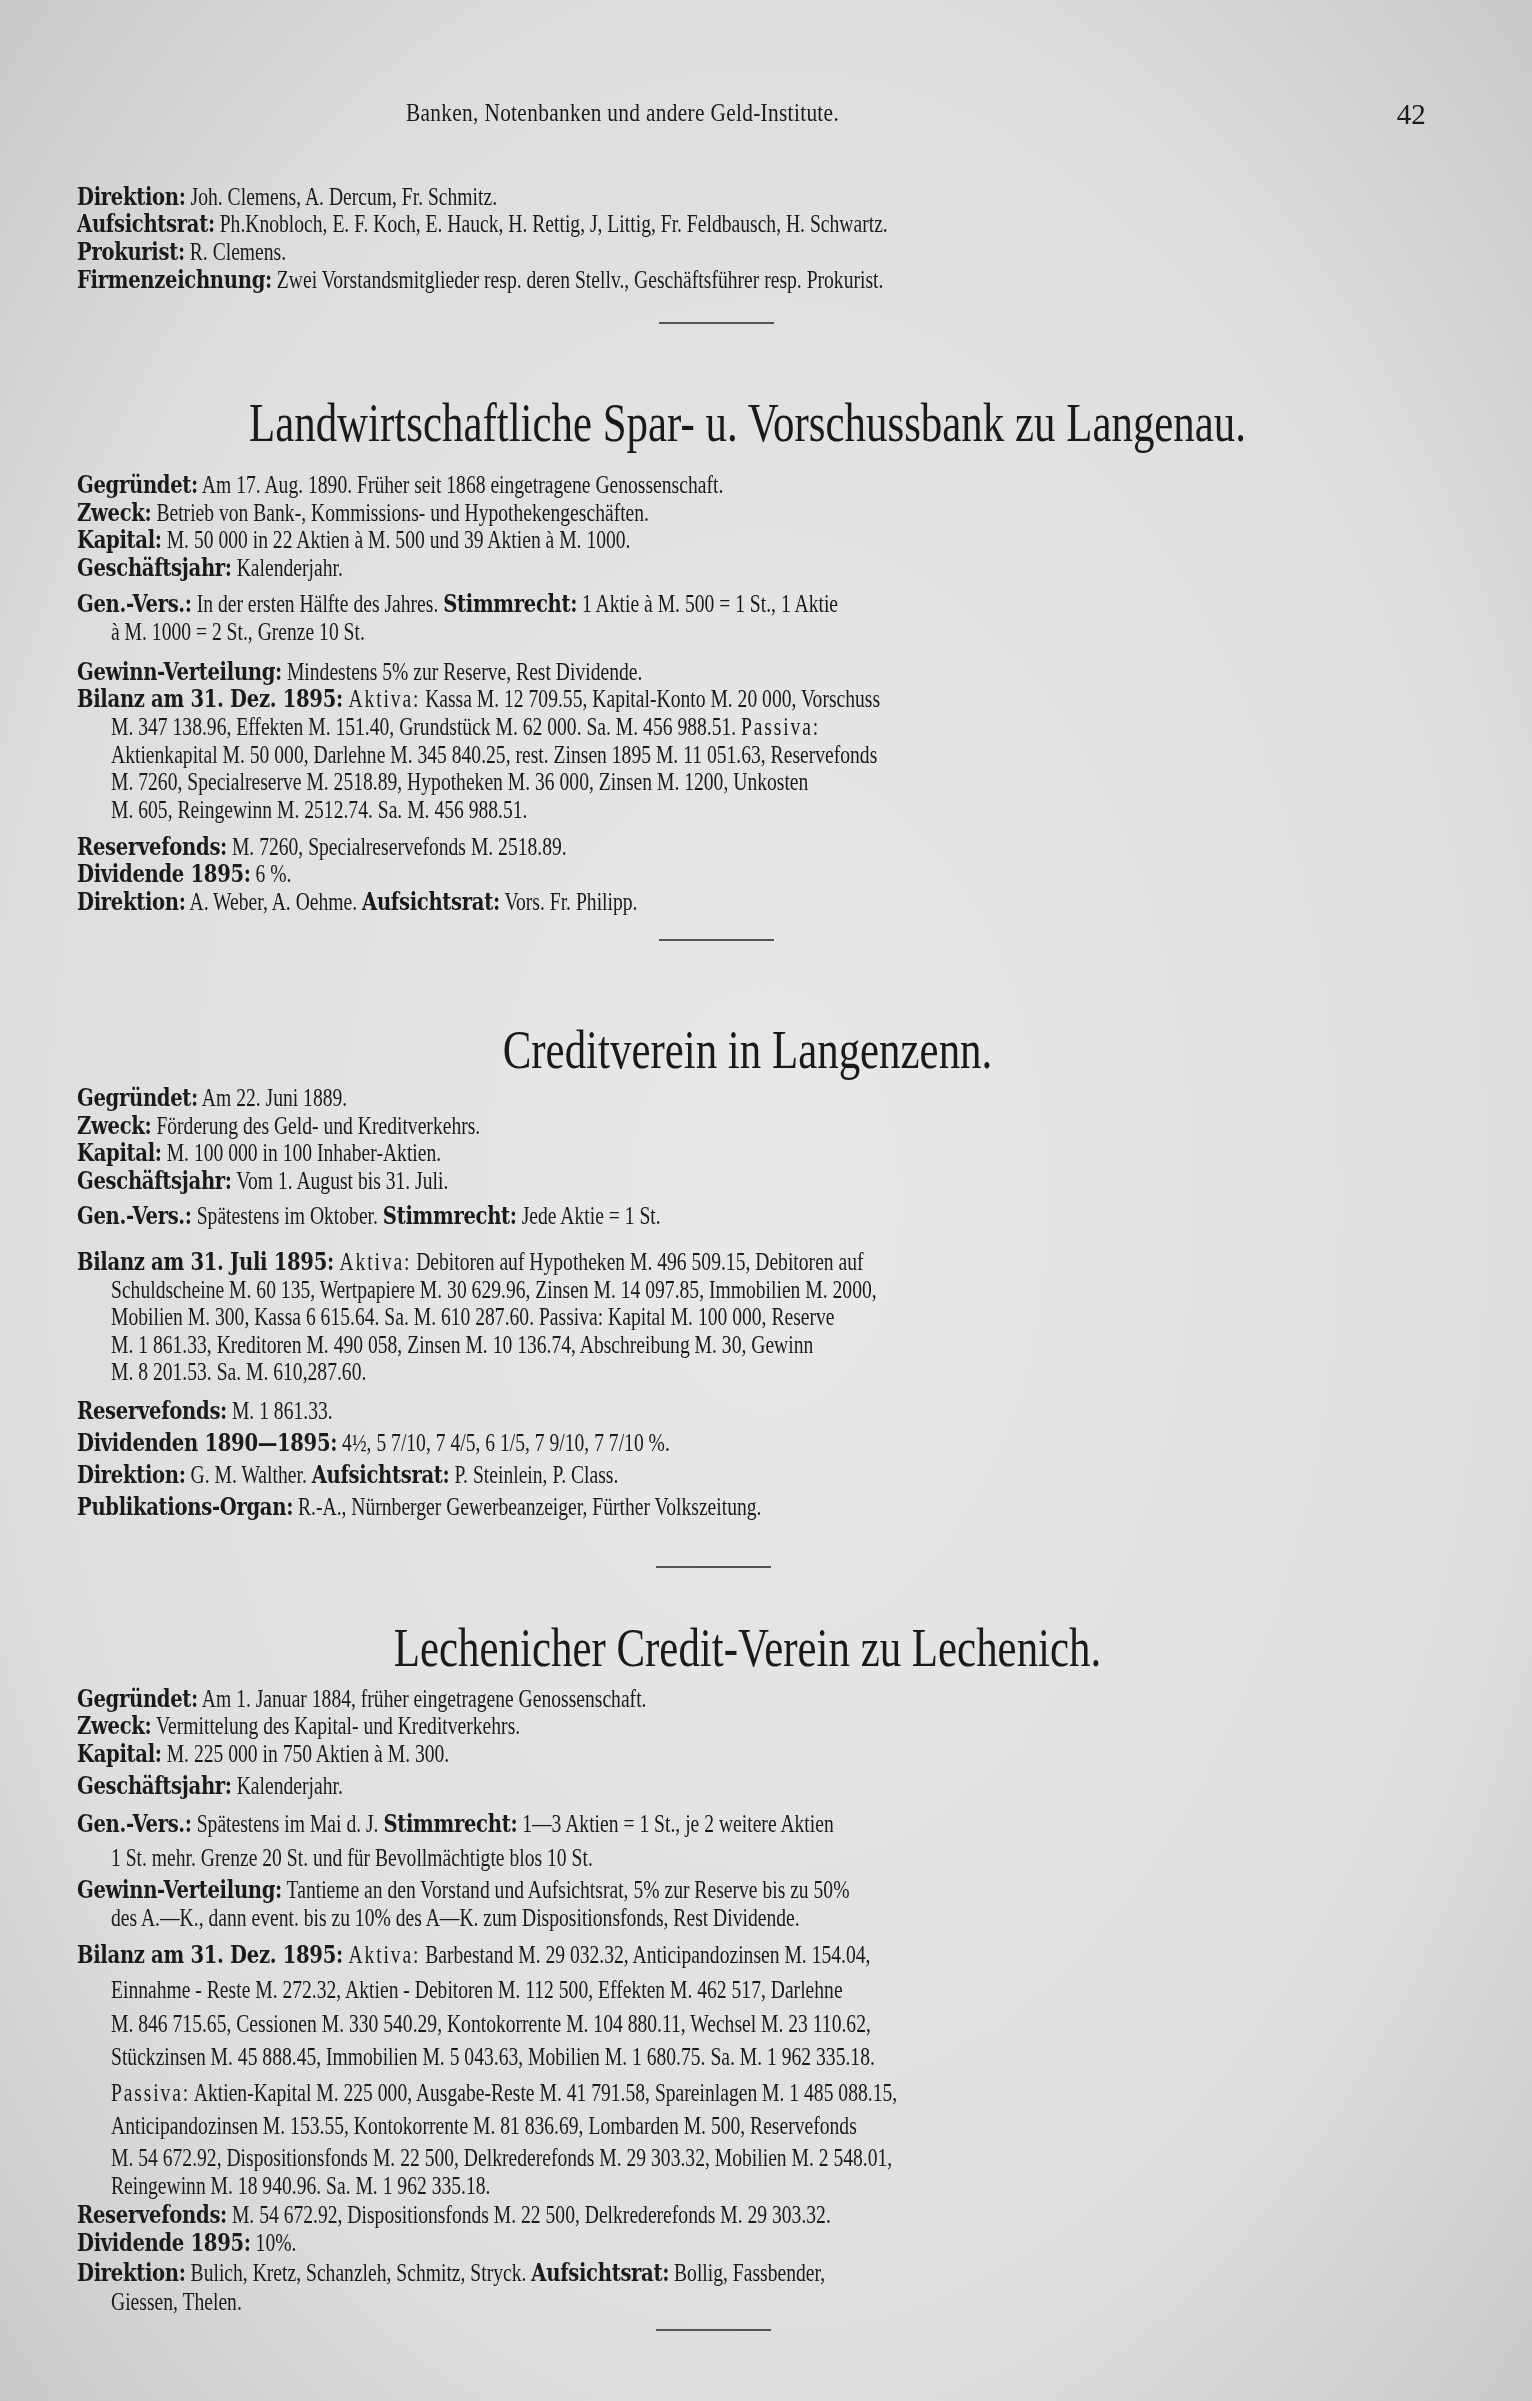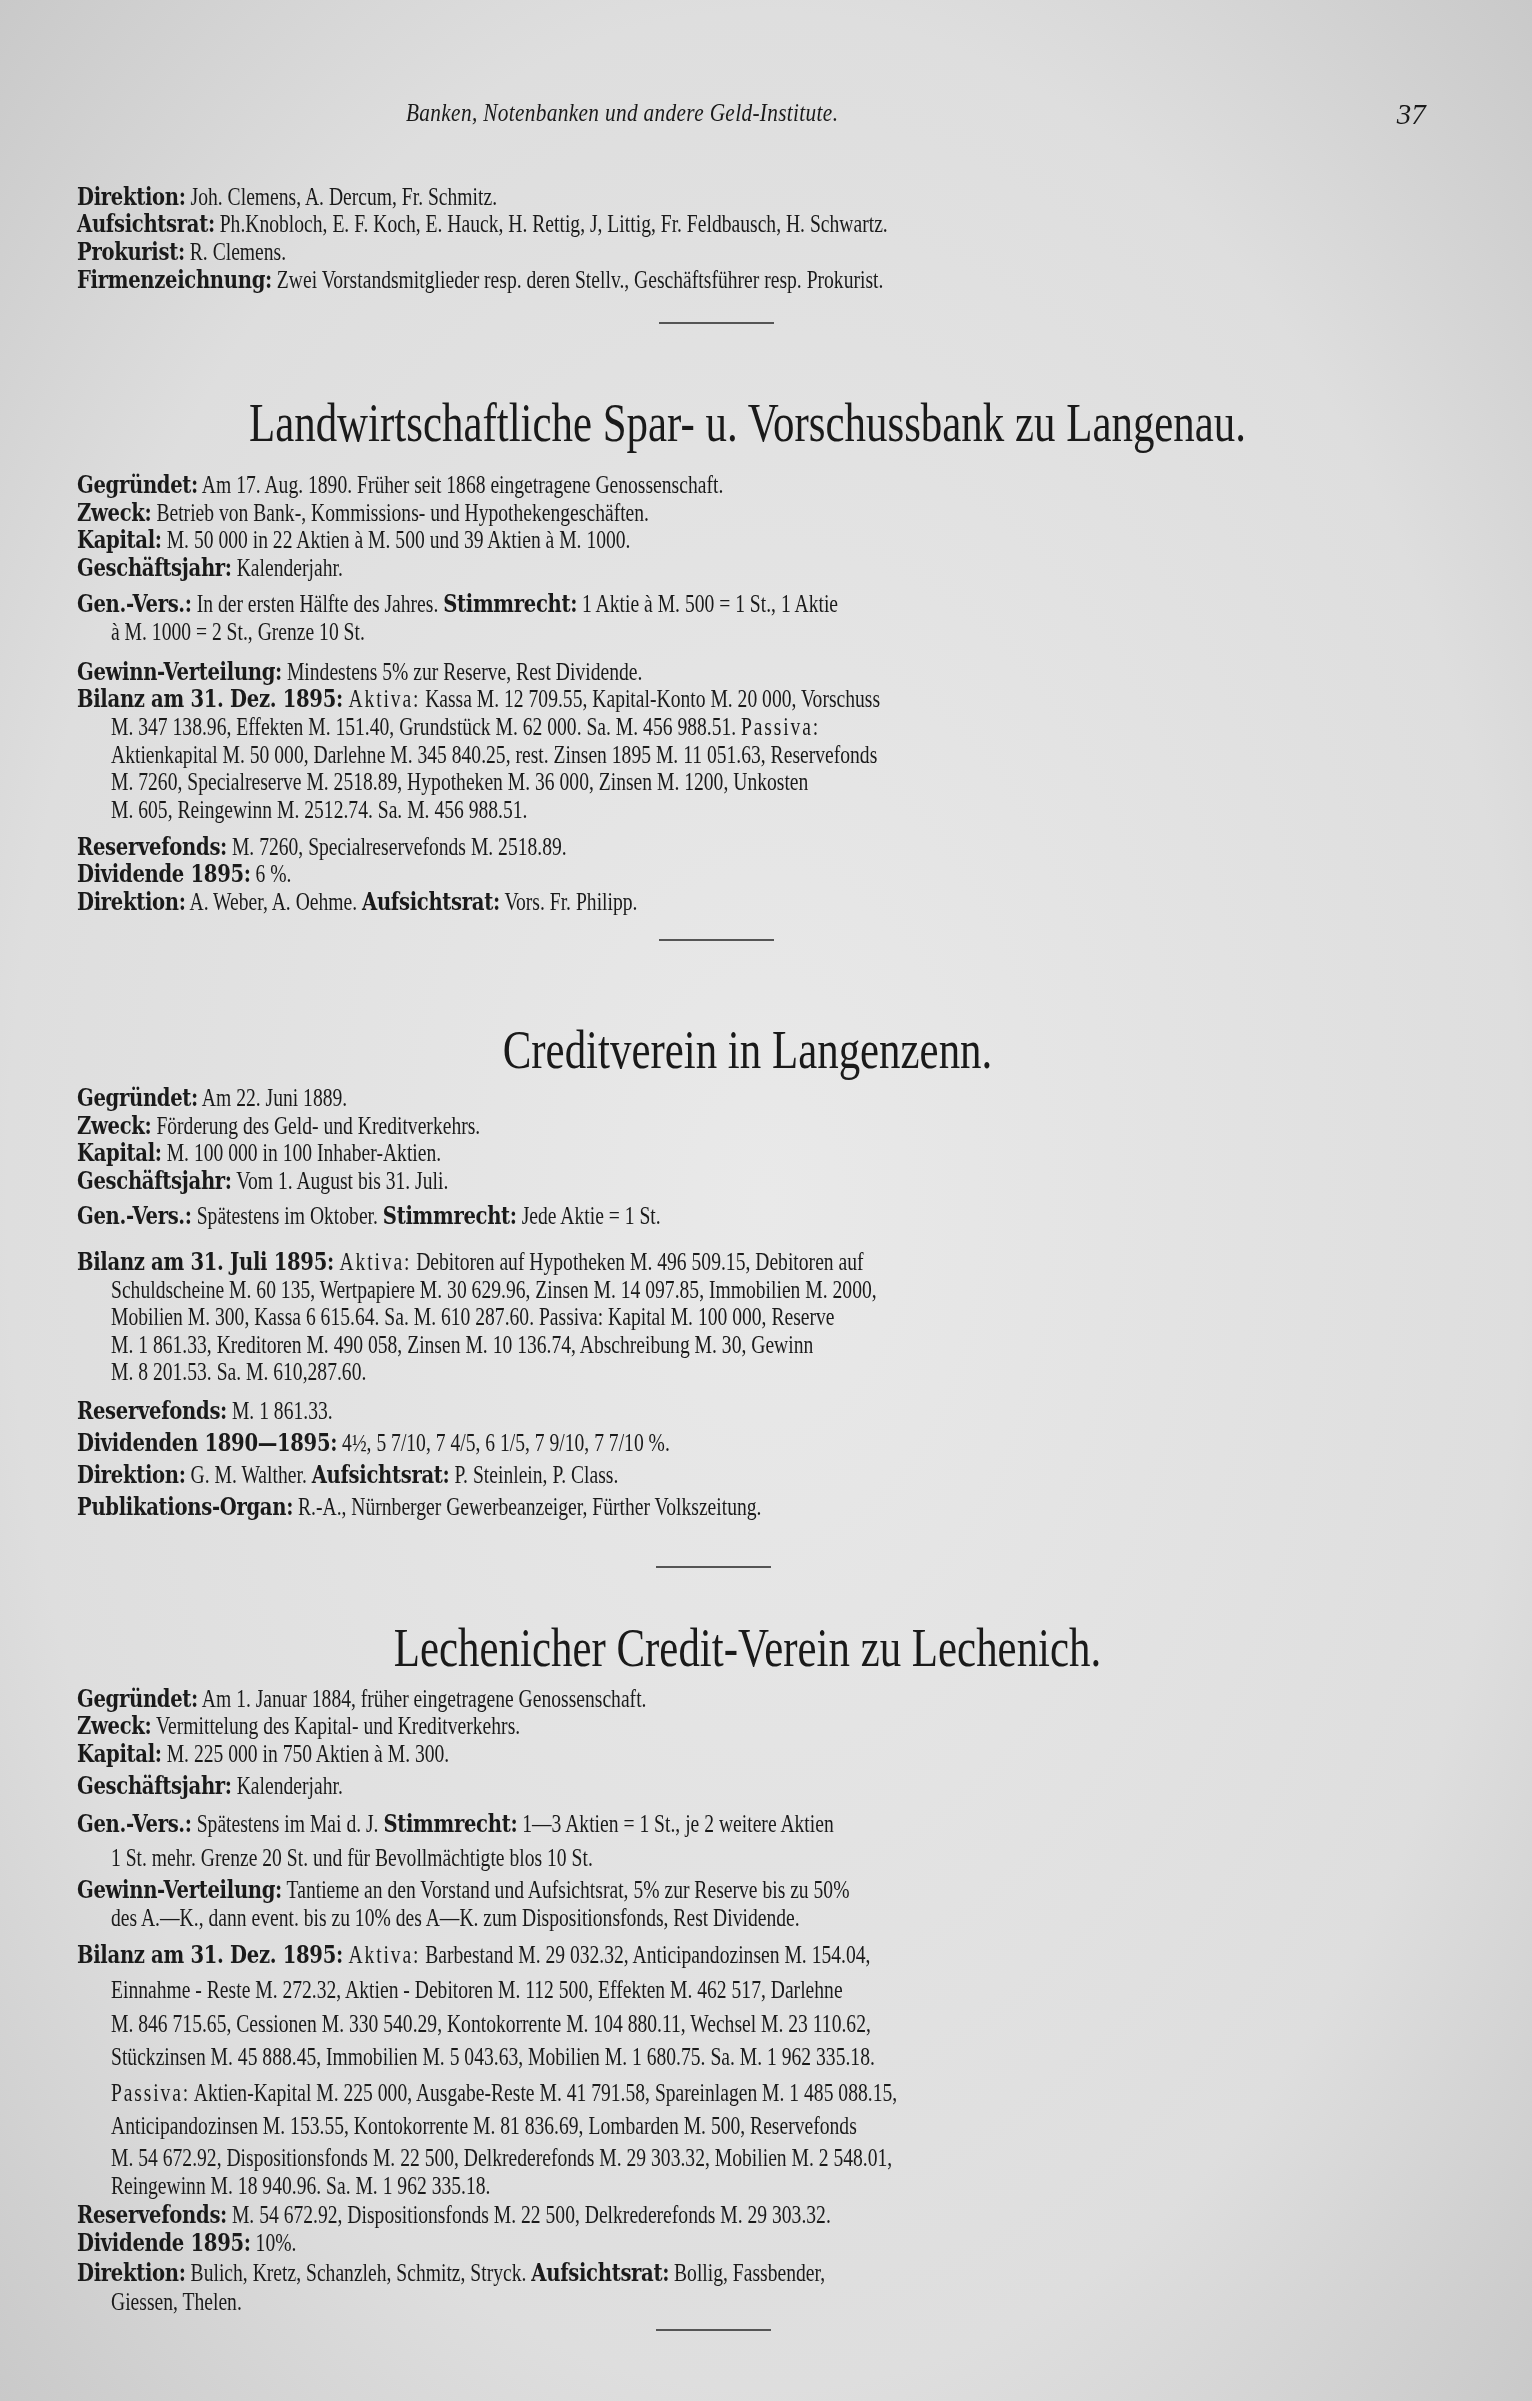--- a/index.html
+++ b/index.html
@@ -6,21 +6,21 @@
   body {
     width: 1532px; height: 2401px; overflow: hidden;
     background: #dcdcdc;
     background-image: radial-gradient(ellipse at center, #e9e9e9 0%, #dedede 70%, #c9c9c9 100%);
     font-family: "Liberation Serif", "DejaVu Serif", serif;
     color: #1a1a1a;
     position: relative;
   }
   .page { position: absolute; left: 77px; top: 0; width: 1341px; }
   .running-head {
-    position: absolute; top: 98px; left: 0; width: 1341px; height: 38px; font-style: italic;
+    position: absolute; top: 98px; left: 0; width: 1341px; height: 38px;
   }
   .running-title {
     position: absolute; left: 329px; top: 0;
     font-size: 26px; letter-spacing: 0.4px; transform: scaleX(0.82); transform-origin: left;
   }
   .page-number {
     position: absolute; right: -7.7px; top: 0; font-size: 29px;
   }
   .entry-line {
     position: absolute; left: 0; width: 1341px;
@@ -39,21 +39,21 @@
     position: absolute; height: 1.5px; background: #555; width: 115px;
   }
 </style>
 </head>
 <body>
 
 <div class="page">
 
   <div class="running-head">
     <span class="running-title">Banken, Notenbanken und andere Geld-Institute.</span>
-    <span class="page-number">37</span>
+    <span class="page-number">42</span>
   </div>
 
   <div>
     <div class="entry-line" style="top:181px"><span class="label">Direktion:</span><span> Joh. Clemens, A. Dercum, Fr. Schmitz.</span></div>
     <div class="entry-line" style="top:208px"><span class="label">Aufsichtsrat:</span><span> Ph.Knobloch, E. F. Koch, E. Hauck, H. Rettig, J, Littig, Fr. Feldbausch, H. Schwartz.</span></div>
     <div class="entry-line" style="top:236px"><span class="label">Prokurist:</span><span> R. Clemens.</span></div>
     <div class="entry-line" style="top:264px"><span class="label">Firmenzeichnung:</span><span> Zwei Vorstandsmitglieder resp. deren Stellv., Geschäftsführer resp. Prokurist.</span></div>
   </div>
 
   <div class="rule" style="top:322px; left:582px;"></div>

